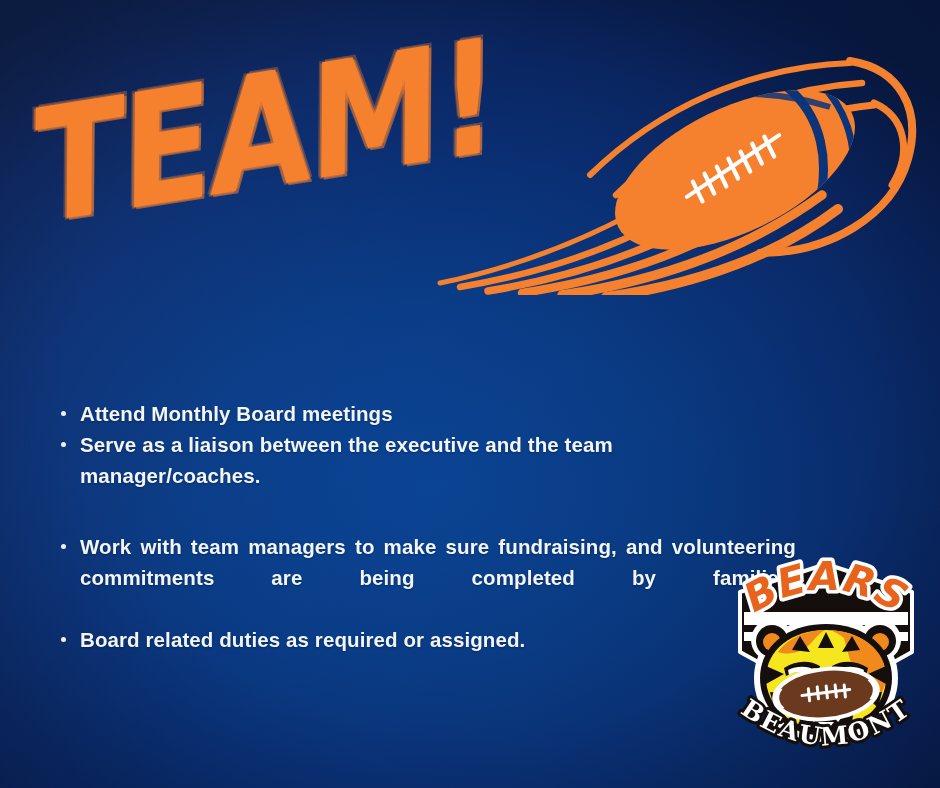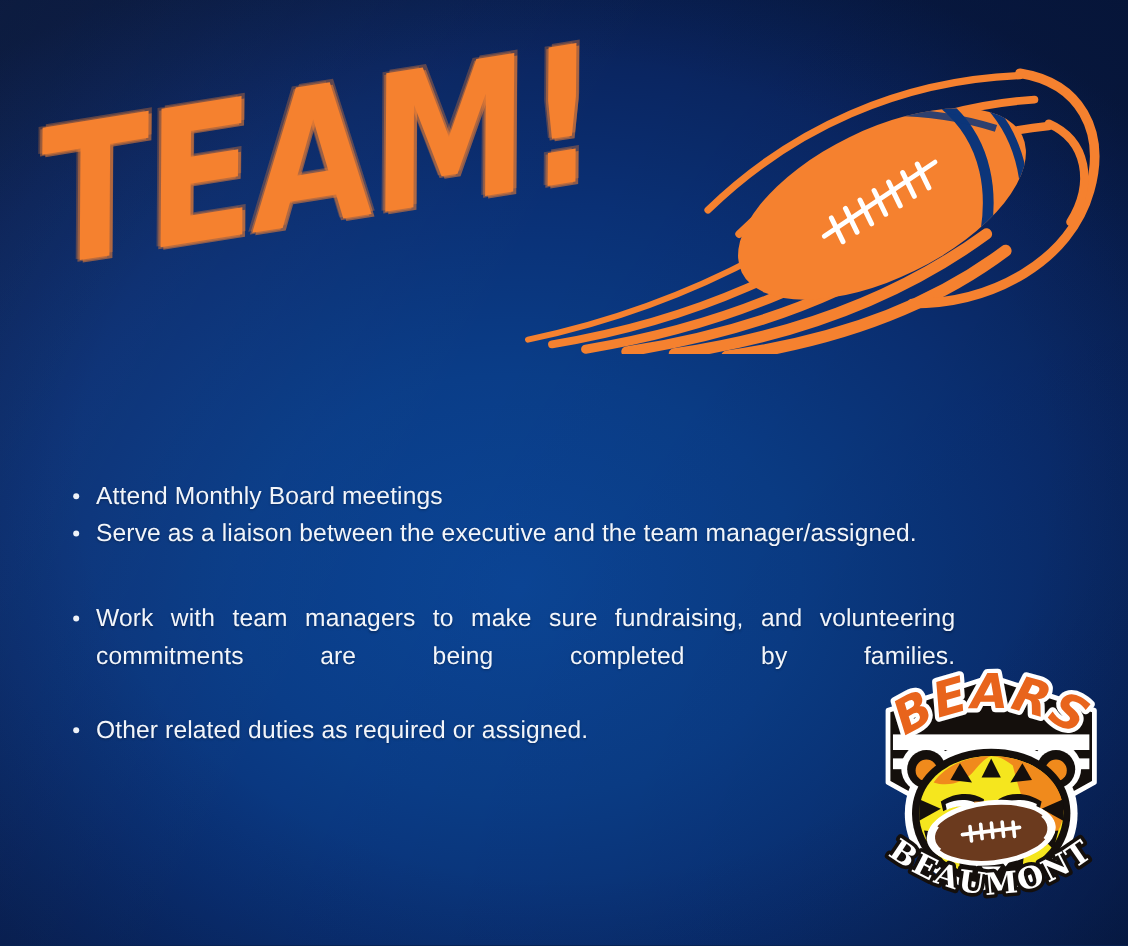--- a/index.html
+++ b/index.html
@@ -111,21 +111,21 @@
       radial-gradient(circle at 85% 56%, rgba(19,52,112,.8) 0 1.3px, transparent 1.6px),
       linear-gradient(#F5812F,#F5812F);
     background-size:7px 9px, 11px 7px, 6px 11px, 14px 13px, 100% 100%;
     -webkit-background-clip:text;background-clip:text;color:transparent;
   }
   #position-term .pt-inner{display:inline-block;transform:scaleY(1.14) scaleX(.95);}
 
   
   #duties{
     position:absolute;left:56px;top:398px;width:740px;
-    margin:0;padding:0;list-style:none;
+    margin:0;padding:0;list-style:none;font-weight:bold;
   }
   #duties li{
     position:relative;
     padding-left:24px;
     color:#f2f5fa;
     font-family:"Liberation Sans", sans-serif;
     font-size:20.5px;
     line-height:31px;
     margin-bottom:0px;
     text-shadow:0 1px 2px rgba(0,0,0,.30);
@@ -212,23 +212,23 @@
   <div id="job-title">
     <span class="jt-inner">U9 DIVISION DIRECTOR</span>
   </div>
 
   <div id="position-term">
     <span class="pt-inner">1 YEAR POSITION</span>
   </div>
 
   <ul id="duties">
     <li>Attend Monthly Board meetings</li>
-    <li>Serve as a liaison between the executive and the team manager/assigned.</li>
+    <li>Serve as a liaison between the executive and the team manager/coaches.</li>
     <li class="justify">Work with team managers to make sure fundraising, and volunteering commitments are being completed by families.</li>
-    <li>Other related duties as required or assigned.</li>
+    <li>Board related duties as required or assigned.</li>
   </ul>
 
   <div id="bears-logo">
     <svg width="200" height="212" viewBox="0 0 200 212">
       <defs>
         <path id="bearsArc" d="M22,62 Q100,6 178,62" fill="none"></path>
         <path id="beaumontArc" d="M16,158 Q100,220 184,158" fill="none"></path>
         <clipPath id="bannerClip">
           <path d="M18,40 L100,14 L182,40 L182,92 L152,108 L100,82 L48,108 L18,92 Z"></path>
         </clipPath>

